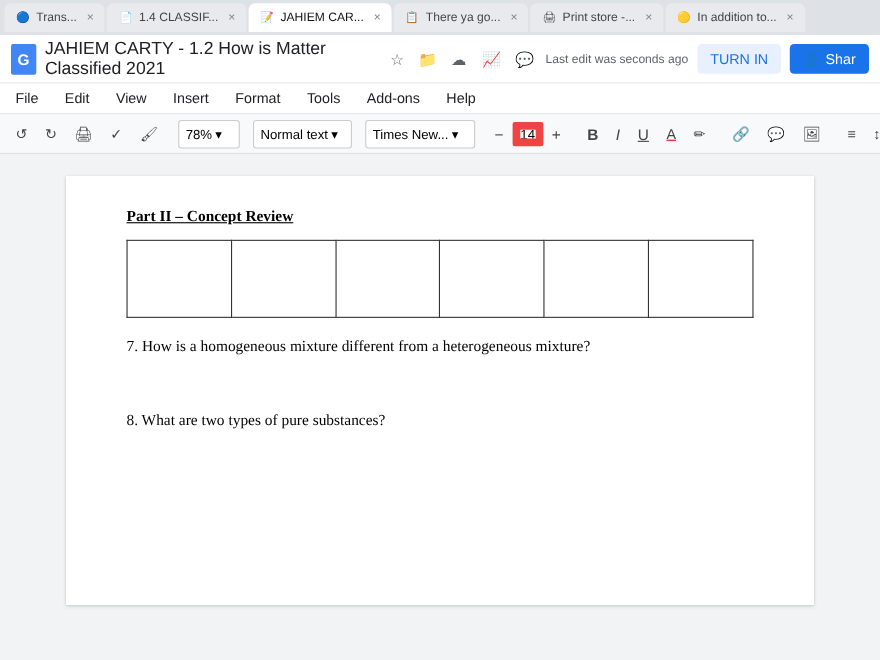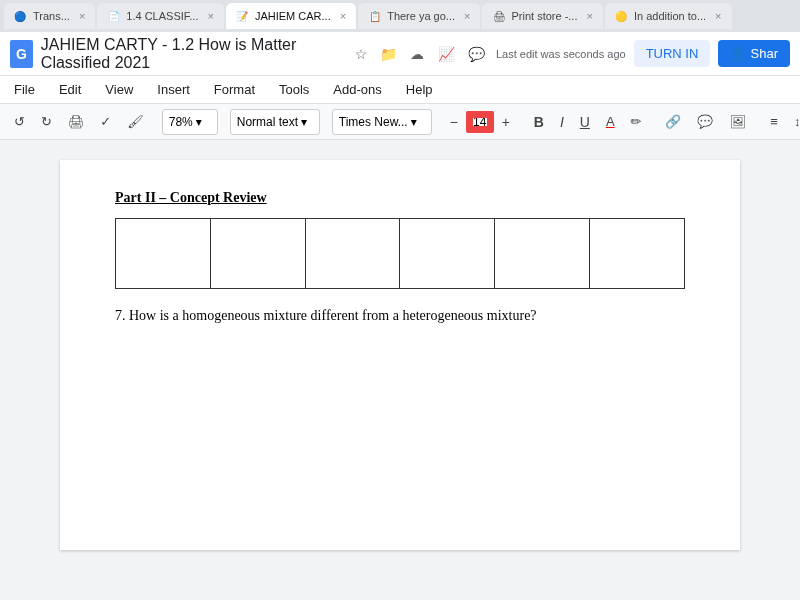--- a/index.html
+++ b/index.html
@@ -416,14 +416,15 @@
             <td>&nbsp;</td>
             <td>&nbsp;</td>
             <td>&nbsp;</td>
           </tr>
         </tbody>
       </table>
     </div>
     <p class="question">7. How is a homogeneous mixture different from a heterogeneous mixture?</p>
     <br>
     <br>
+    <p class="question">8.  What are two types of pure substances?</p>
   </div>
 </div>
 
 </body></html>

